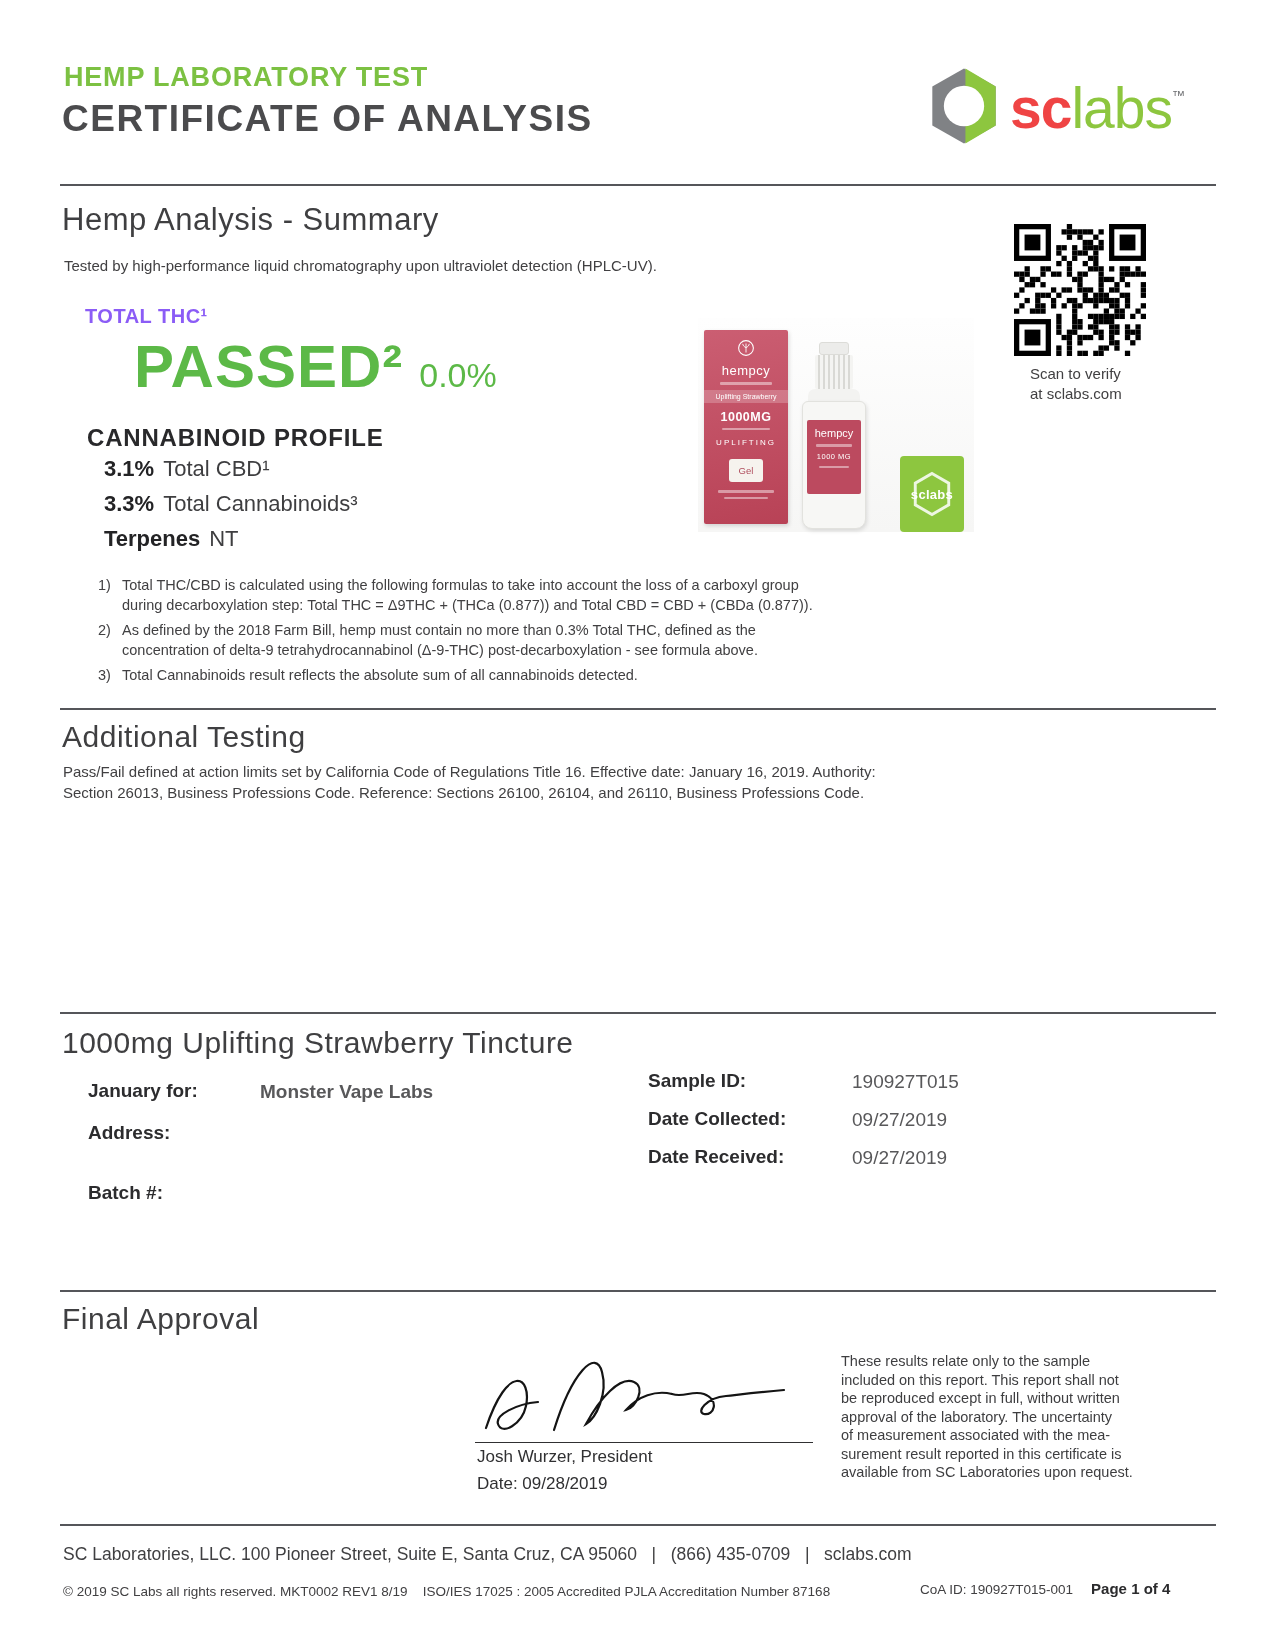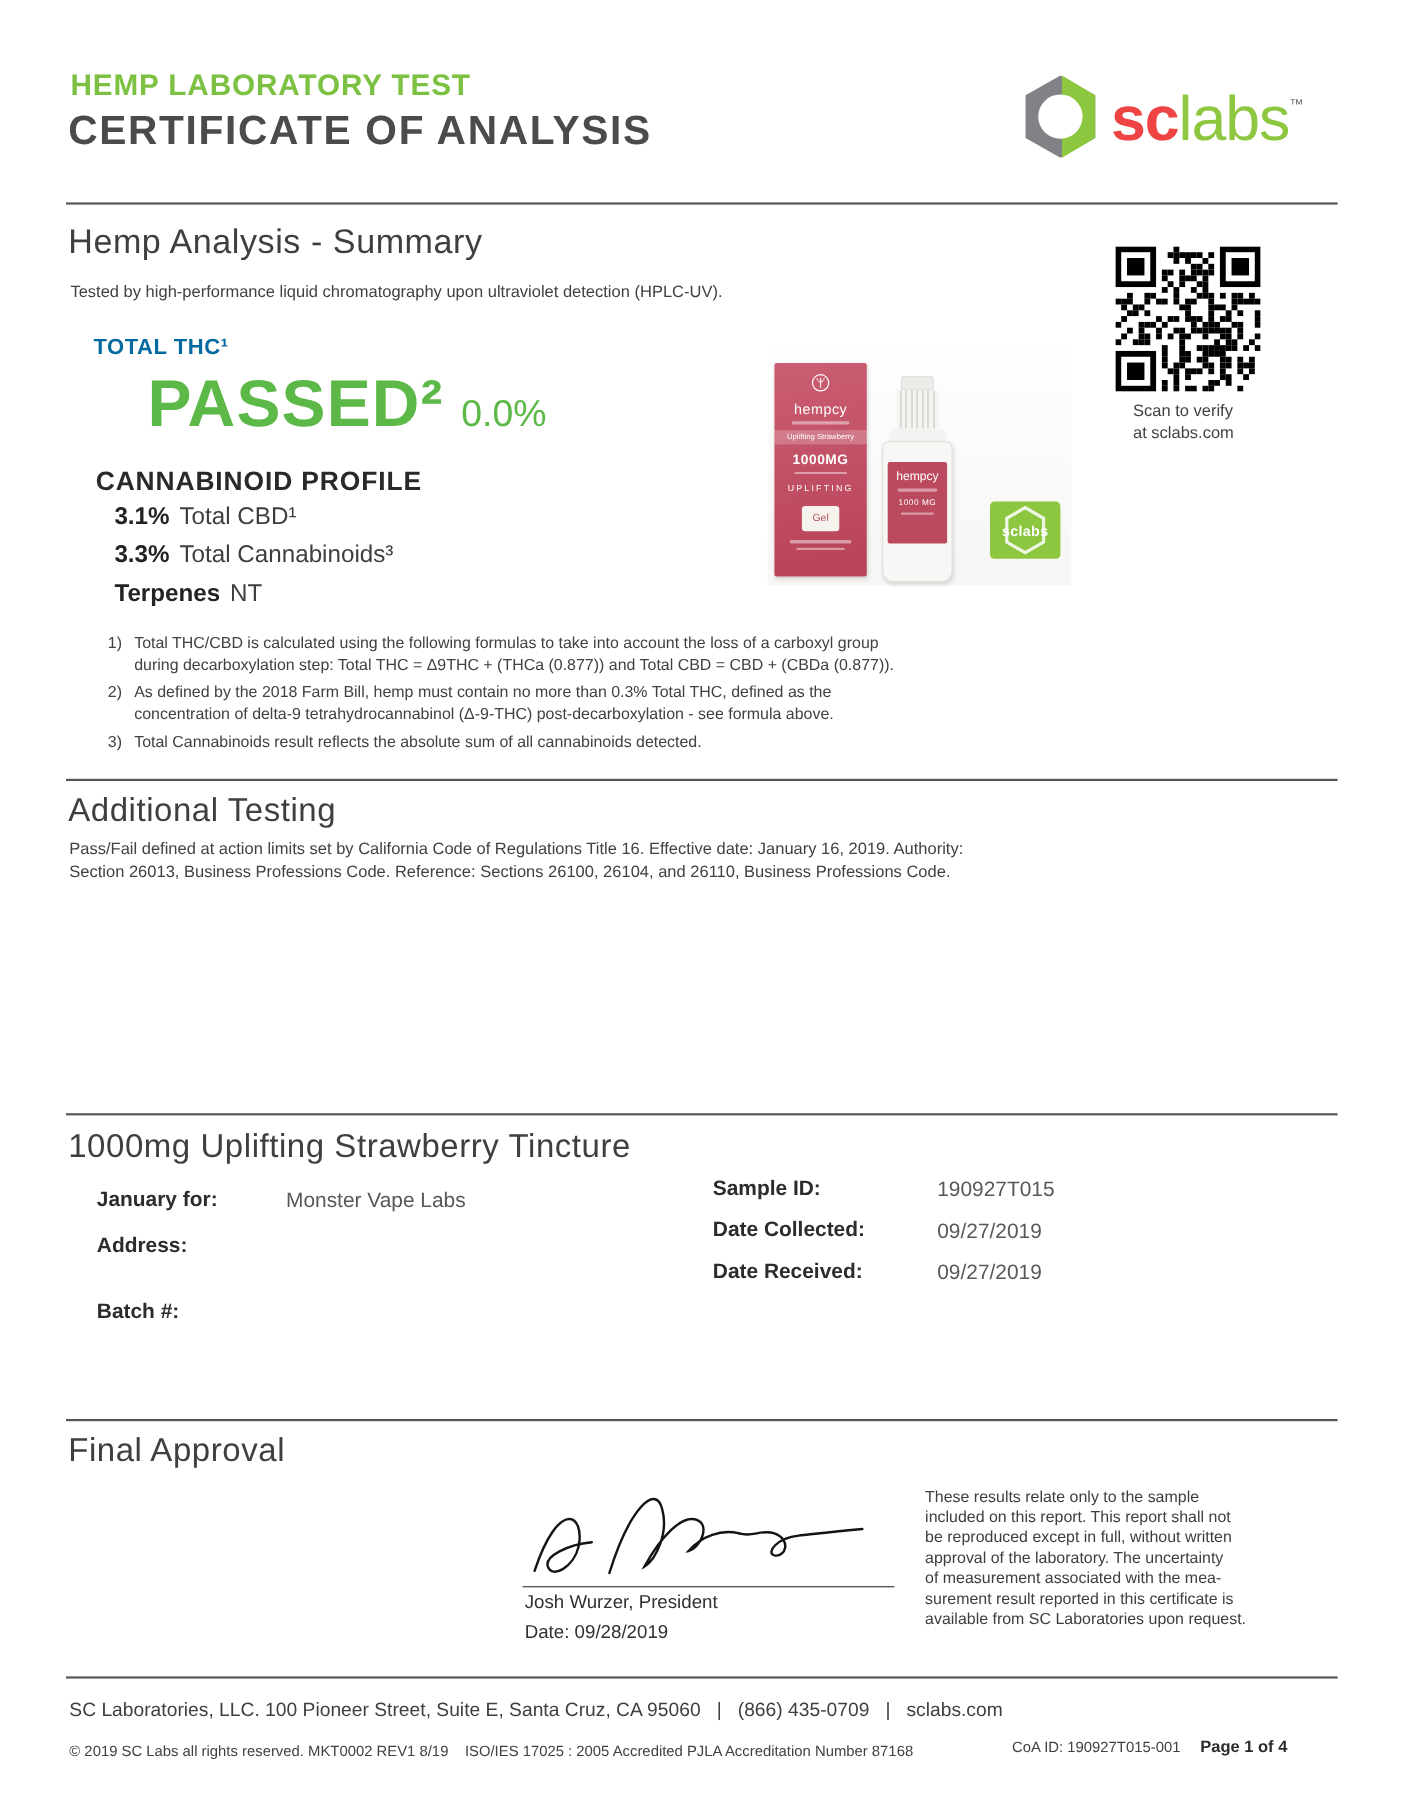--- a/index.html
+++ b/index.html
@@ -23,21 +23,21 @@
   .lg-sc{color:#ef4444;font-weight:700;}
   .lg-labs{color:#8dc63f;font-weight:400;}
   .lg-tm{color:#6d6e71;font-size:13px;vertical-align:28px;font-weight:400;letter-spacing:0;}
 
   
   .sum-heading{left:62px;top:202px;font-size:31px;font-weight:400;letter-spacing:.5px;color:#3f3f41;}
   .sum-method{left:64px;top:257px;font-size:15px;color:#414042;}
   .qr{left:1014px;top:224px;width:132px;height:132px;background:#fff;}
   .qr svg{display:block;width:132px;height:132px;}
   .qr-caption{left:1030px;top:364px;font-size:15px;line-height:20px;color:#414042;}
-  .thc-label{left:85px;top:305px;font-size:20px;font-weight:700;letter-spacing:.5px;color:#0369a1;}
+  .thc-label{left:85px;top:305px;font-size:20px;font-weight:700;letter-spacing:.5px;color:#8b5cf6;}
   .passed-row{left:94px;top:332px;display:flex;align-items:baseline;gap:16px;margin-left:40px;}
   .passed{font-size:60px;font-weight:800;letter-spacing:1px;color:#5cb947;}
   .passed-val{font-size:34px;color:#5cb947;}
   .profile-heading{left:87px;top:424px;font-size:24px;font-weight:700;letter-spacing:.8px;color:#29292b;}
   .profile-rows{left:104px;top:456px;}
   .profile-row{font-size:22px;margin-bottom:9px;white-space:nowrap;}
   .pb{font-weight:700;color:#232325;margin-right:9px;}
   .pr{color:#3e3e40;}
 
   
@@ -56,35 +56,35 @@
   .box-mood{color:#fff;font-size:8px;letter-spacing:2px;margin-top:8px;}
   .box-pill{margin-top:12px;background:#f6f3ee;color:#b04f5e;border-radius:3px;width:34px;height:23px;font-size:9.5px;line-height:23px;text-align:center;}
   .bottle{position:absolute;left:100px;top:24px;width:72px;}
   .drop-top{width:30px;height:13px;background:#ececea;border:1px solid #dcdcd8;border-radius:3px;margin:0 auto;box-sizing:border-box;}
   .drop-collar{width:38px;height:34px;margin:0 auto;background:repeating-linear-gradient(90deg,#f4f4f2 0 3px,#d9d9d5 3px 5px);border-radius:2px;}
   .bottle-shoulder{width:52px;height:12px;background:#f3f3f1;border-radius:7px 7px 0 0;margin:0 auto;}
   .bottle-body{width:64px;height:128px;background:#f7f7f5;border:1px solid #e2e2de;border-radius:6px 6px 10px 10px;margin:0 auto;position:relative;box-sizing:border-box;box-shadow:1px 2px 4px rgba(0,0,0,.12);}
   .bottle-label{position:absolute;left:4px;right:4px;top:18px;height:74px;background:#bc4a5f;border-radius:2px;color:#fff;text-align:center;padding-top:7px;box-sizing:border-box;}
   .bl-brand{font-size:11px;}
   .bl-mg{font-size:7.5px;margin-top:5px;letter-spacing:.5px;}
-  .badge{position:absolute;left:202px;top:138px;width:64px;height:52px;background:#8dc63f;border-radius:4px;display:flex;align-items:center;justify-content:center;}
+  .badge{position:absolute;left:202px;top:138px;width:64px;height:76px;background:#8dc63f;border-radius:4px;display:flex;align-items:center;justify-content:center;}
   .badge svg{position:absolute;}
   .badge-text{position:relative;color:#fff;font-size:13px;font-weight:700;letter-spacing:.3px;}
 
   
   .at-heading{left:62px;top:720px;font-size:30px;font-weight:400;letter-spacing:.5px;color:#3f3f41;}
   .at-body{left:63px;top:762px;font-size:15px;line-height:20.5px;color:#414042;}
   .at-line{white-space:nowrap;}
 
   
   .sample-heading{left:62px;top:1026px;font-size:30px;font-weight:400;letter-spacing:.5px;color:#3f3f41;}
   .flabel{font-size:19px;font-weight:700;color:#2c2c2e;}
   .fvalue{font-size:19px;color:#58585a;}
   .f-tested-label{left:88px;top:1080px;}
-  .f-tested-value{left:260px;top:1081px;}
+  .f-tested-value{left:260px;top:1081px;font-weight:bold;}
   .f-address-label{left:88px;top:1122px;}
   .f-batch-label{left:88px;top:1182px;}
   .f-sid-label{left:648px;top:1070px;}
   .f-sid-value{left:852px;top:1071px;}
   .f-dc-label{left:648px;top:1108px;}
   .f-dc-value{left:852px;top:1109px;}
   .f-dr-label{left:648px;top:1146px;}
   .f-dr-value{left:852px;top:1147px;}
 
   

